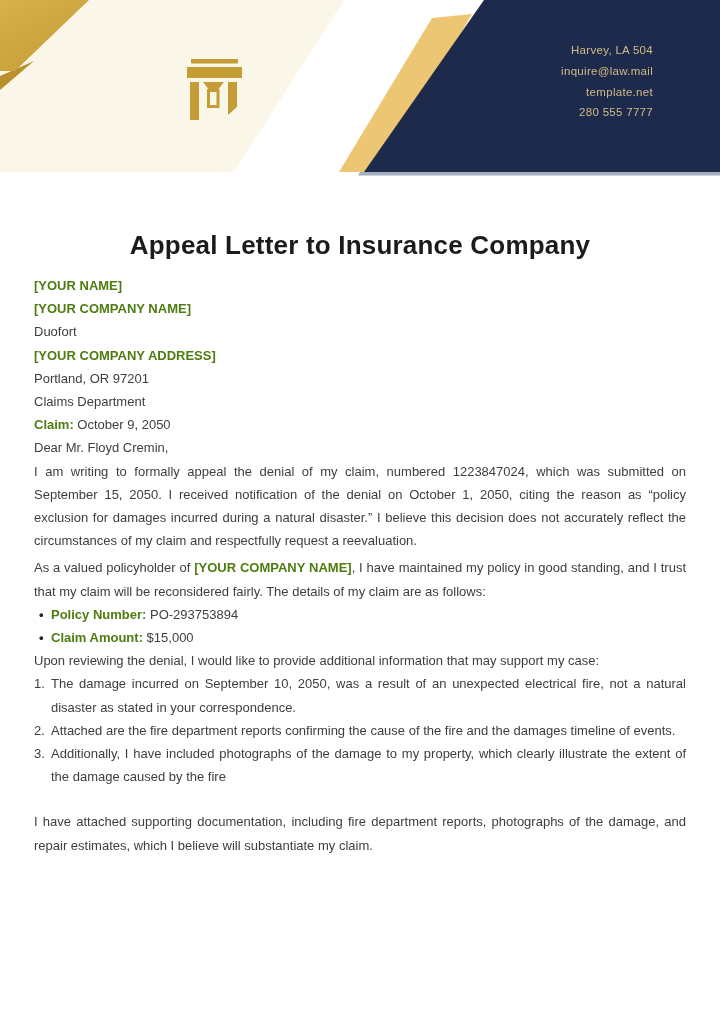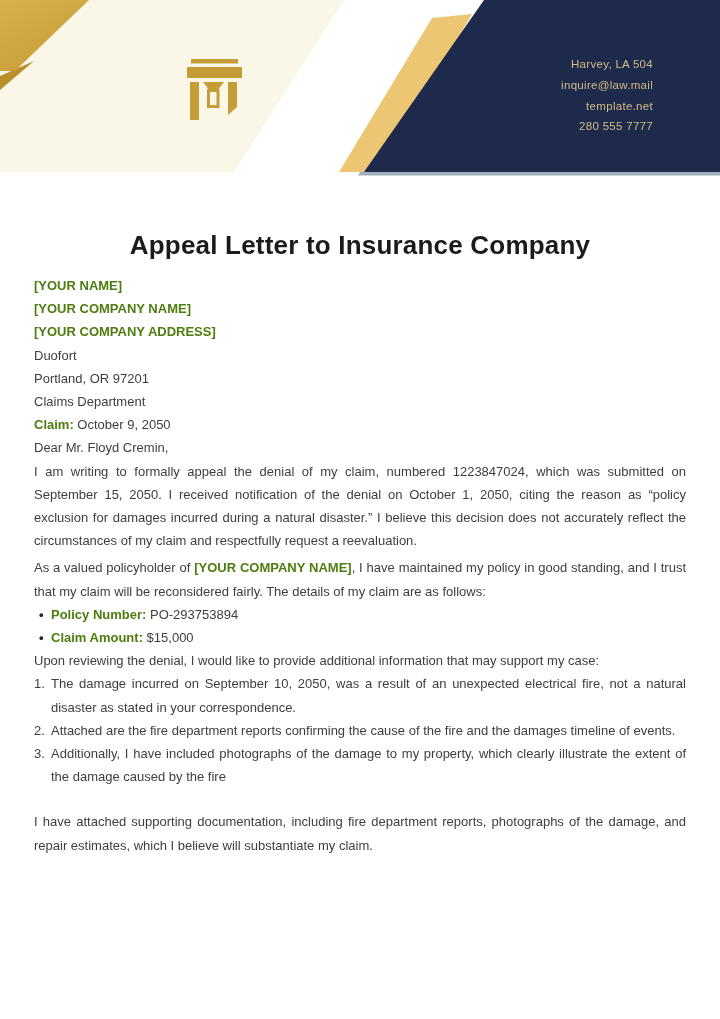--- a/index.html
+++ b/index.html
@@ -27,21 +27,21 @@
     display: block;
   }
   .logo-svg {
     position: absolute;
     left: 187px;
     top: 59px;
     display: block;
   }
   .contact-block {
     position: absolute;
-    top: 54px;
+    top: 40px;
     right: 67px;
     text-align: right;
     color: #d3ba86;
     font-size: 11.5px;
     line-height: 20.8px;
     letter-spacing: 0.3px;
   }
 
   
   .letter {
@@ -136,22 +136,22 @@
     </div>
   </div>
 
   <div class="letter">
 
     <h1 class="letter-title">Appeal Letter to Insurance Company</h1>
 
     <div>
       <span class="line bold-line">[YOUR NAME]</span>
       <span class="line bold-line">[YOUR COMPANY NAME]</span>
+      <span class="line">Duofort</span>
       <span class="line bold-line">[YOUR COMPANY ADDRESS]</span>
-      <span class="line">Duofort</span>
       <span class="line">Portland, OR 97201</span>
       <span class="line">Claims Department</span>
       <span class="line"><strong>Claim:</strong> <span>October 9, 2050</span></span>
       <span class="line">Dear Mr. Floyd Cremin,</span>
     </div>
 
     <p class="para">I am writing to formally appeal the denial of my claim, numbered 1223847024, which was submitted on September 15, 2050. I received notification of the denial on October 1, 2050, citing the reason as “policy exclusion for damages incurred during a natural disaster.” I believe this decision does not accurately reflect the circumstances of my claim and respectfully request a reevaluation.</p>
 
     <p class="para p2"><span>As a valued policyholder of </span><strong>[YOUR COMPANY NAME]</strong><span>, I have maintained my policy in good standing, and I trust that my claim will be reconsidered fairly. The details of my claim are as follows:</span></p>
 

